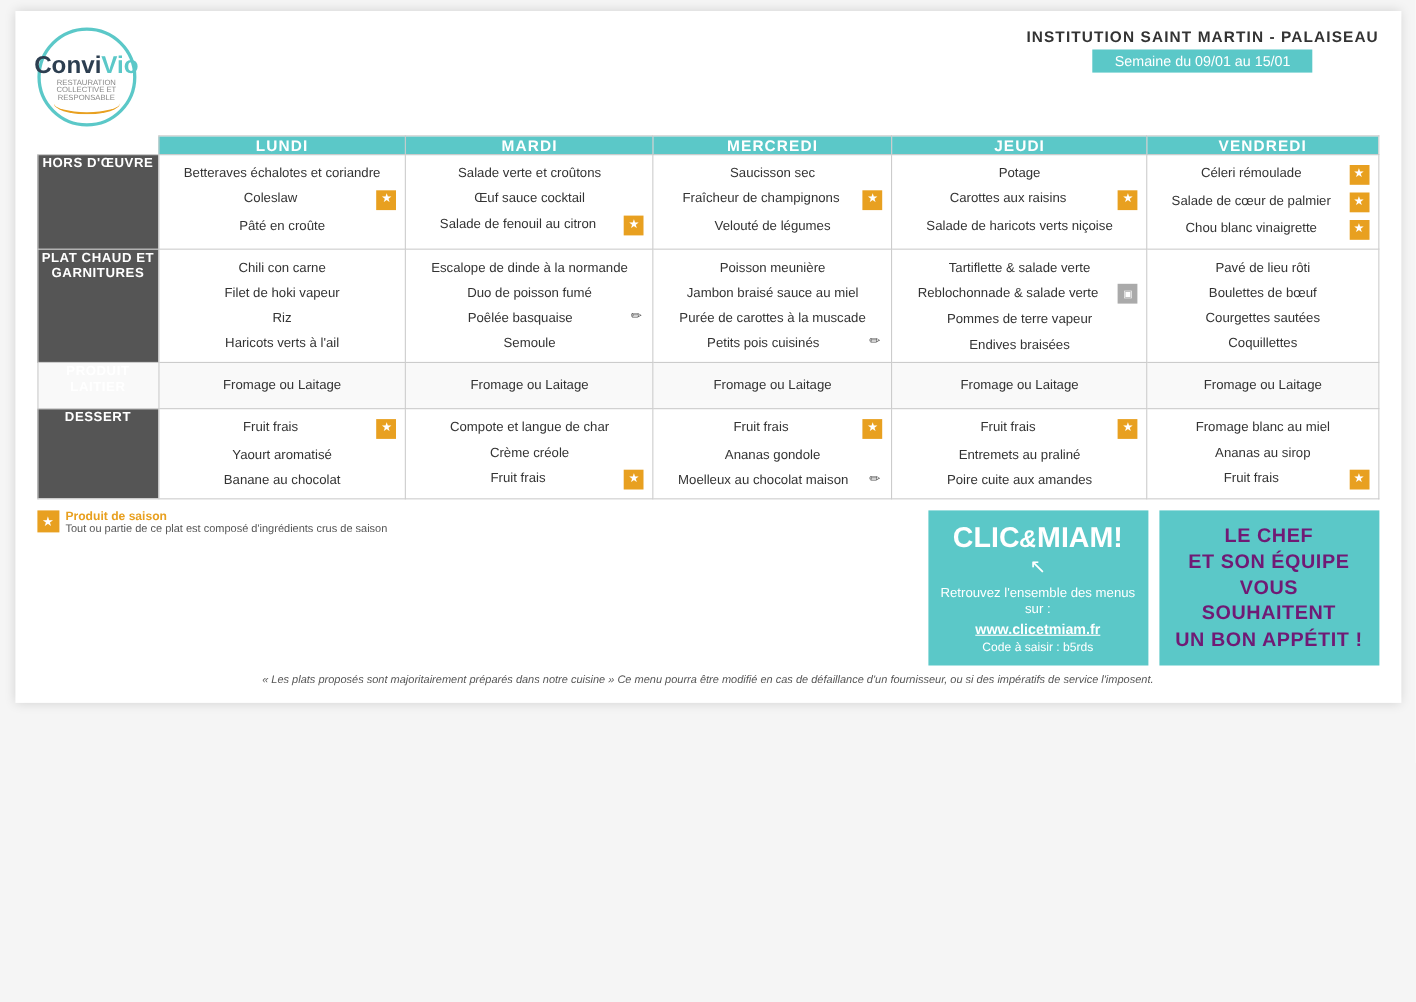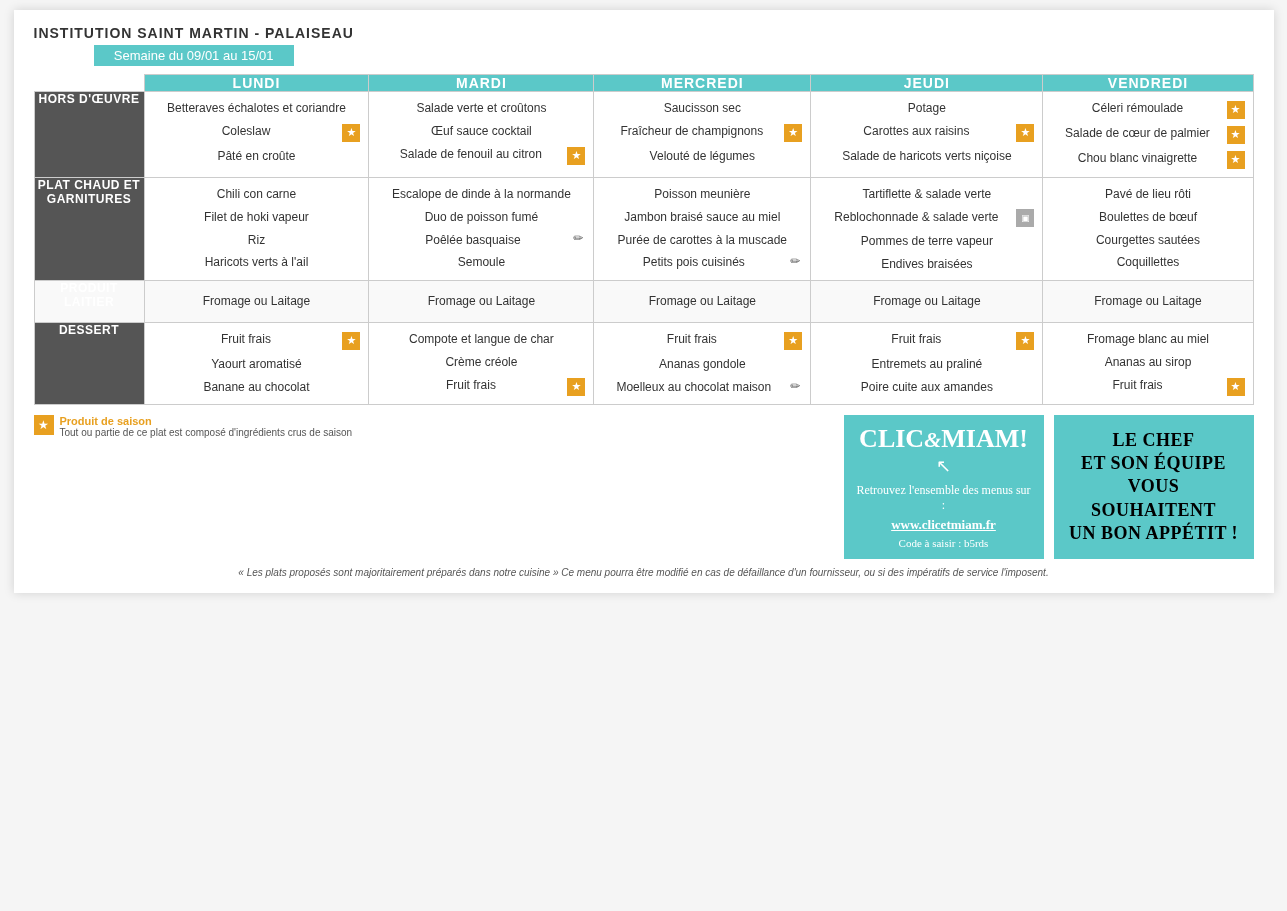--- a/index.html
+++ b/index.html
@@ -169,21 +169,20 @@
       margin-top: 8px;
     }
     .footer-left {
       flex: 1;
       font-size: 10px;
       color: #555;
     }
     .footer-right {
       display: flex;
       gap: 10px;
-      font-family: Liberation Serif, serif;
     }
     .clic-miam-box {
       background: #5bc8c8;
       color: white;
       width: 200px;
       padding: 10px;
       display: flex;
       flex-direction: column;
       align-items: center;
       justify-content: center;
@@ -203,21 +202,21 @@
       font-weight: bold;
       text-decoration: underline;
       margin-top: 4px;
     }
     .clic-miam-code {
       font-size: 11px;
       margin-top: 4px;
     }
     .chef-box {
       background: #5bc8c8;
-      color: #000000;
+      color: #701a75;
       width: 200px;
       padding: 10px;
       display: flex;
       flex-direction: column;
       align-items: center;
       justify-content: center;
       text-align: center;
     }
     .chef-text {
       font-size: 18px;
@@ -267,20 +266,27 @@
     .flag-red { background: #EF4135; flex: 1; }
     .flag-text { font-size: 10px; color: #555; }
     .empty-header { background: white; border: none !important; }
   </style>
 </head>
 <body>
 
 <div class="page">
 
   <div class="header">
+    <div class="logo-area">
+      <div class="logo-circle">
+        <div class="logo-text">Convi<span>Vio</span></div>
+        <div class="logo-sub">RESTAURATION COLLECTIVE ET RESPONSABLE</div>
+        <div class="logo-arc"></div>
+      </div>
+    </div>
     <div class="institution-info">
       <div class="institution-name">INSTITUTION SAINT MARTIN - PALAISEAU</div>
       <div class="semaine">Semaine du 09/01 au 15/01</div>
     </div>
   </div>
 
   <table class="menu-table">
     <thead>
       <tr>
         <th class="empty-header" style="width:110px;border:1px solid #ccc;background:white;"></th>

